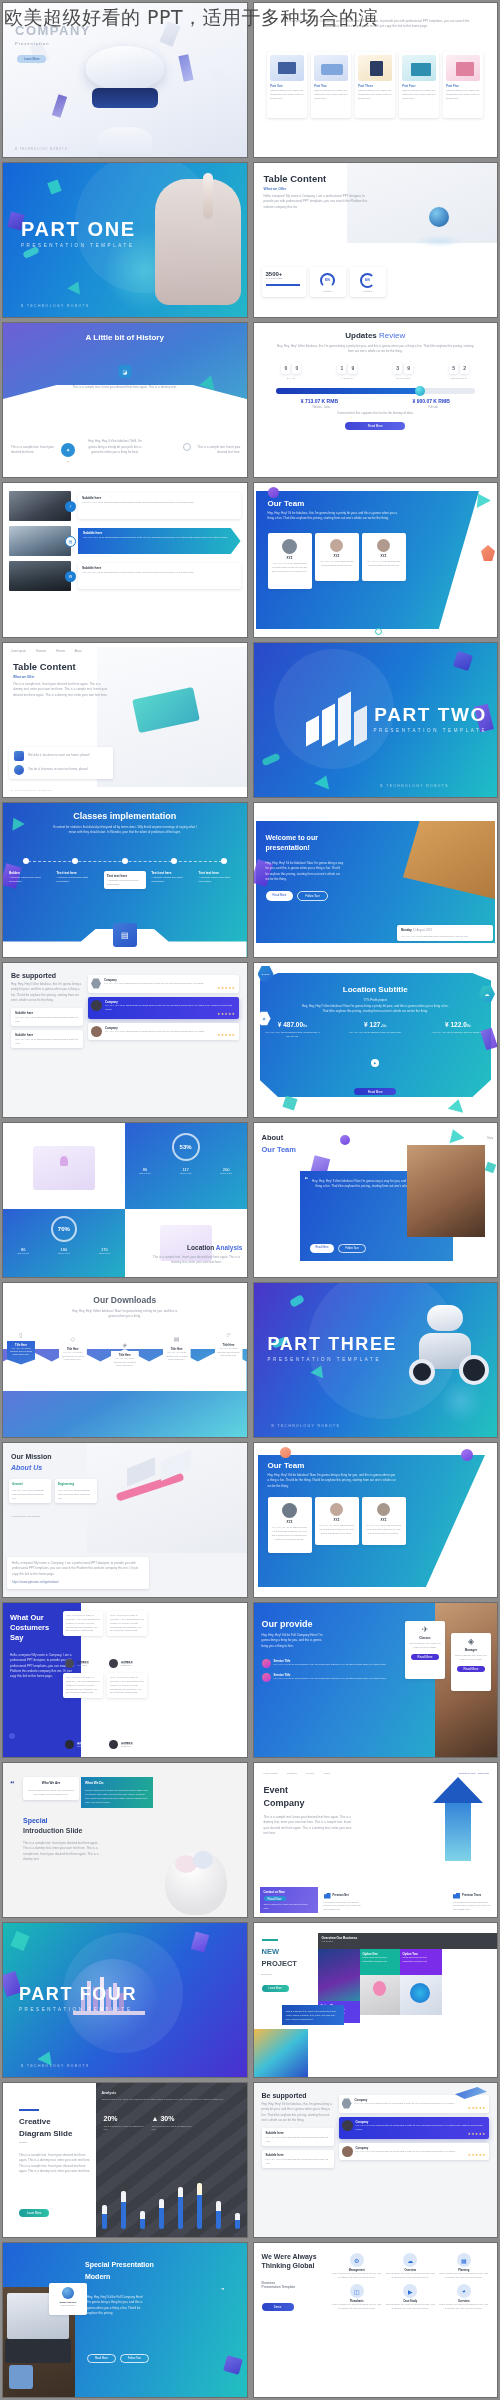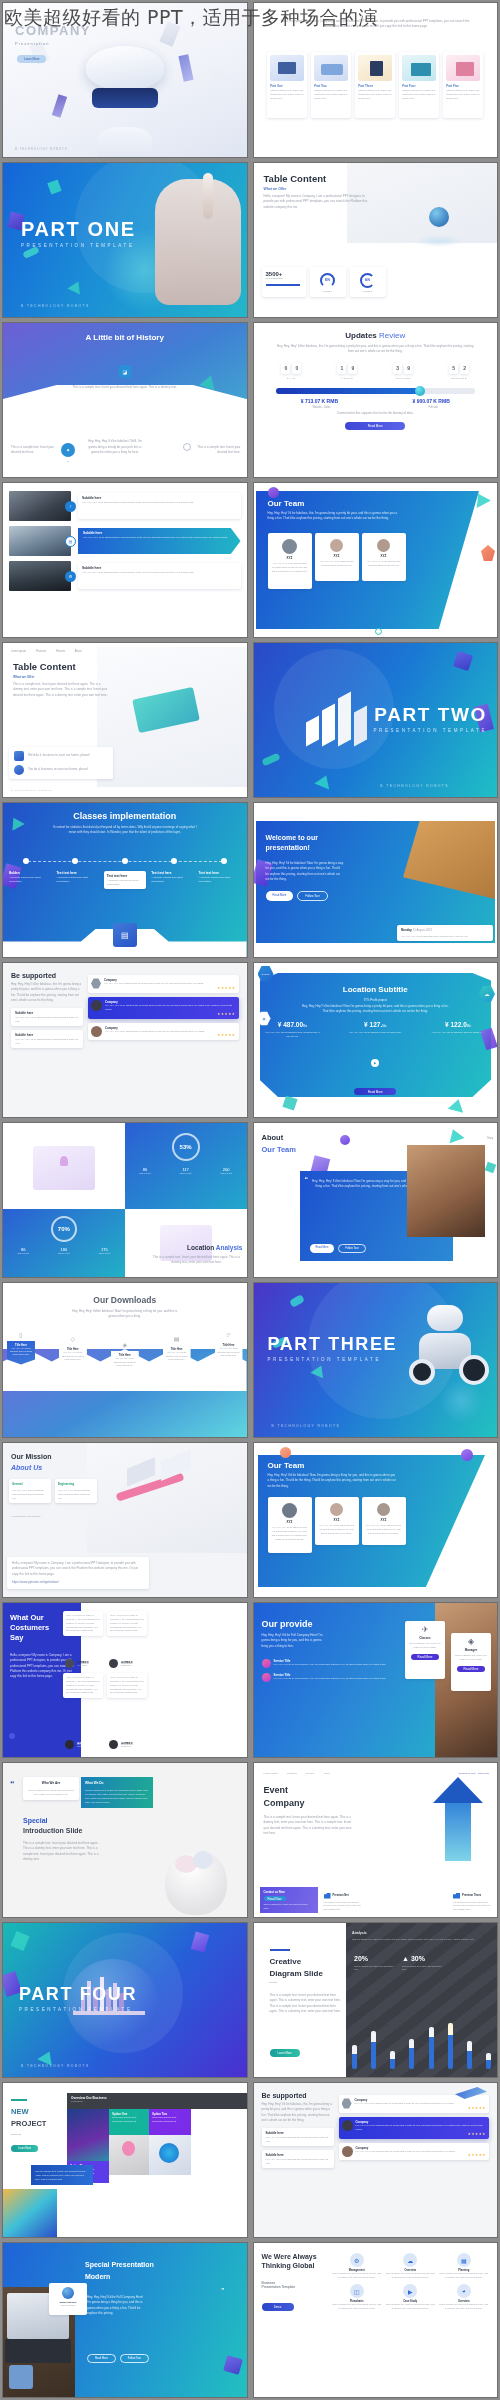--- a/index.html
+++ b/index.html
@@ -908,20 +908,59 @@
       <div style="position:absolute;left:16px;top:62px">
         <div class="hero" style="font-size:18px">PART FOUR</div>
         <div class="hero-sub">PRESENTATION TEMPLATE</div>
       </div>
       <div class="hero-foot" style="left:18px">B TECHNOLOGY  ROBOTS</div>
     </div>
   </div>
 
   <div class="slide">
     <div class="inner bg-white">
+      <div style="position:absolute;left:0;bottom:0;width:54px;height:48px;background:linear-gradient(140deg,#f2b949,#3fbfd8 50%,#2b4fc8)"></div>
+      <div style="position:absolute;left:8px;top:16px;width:16px;height:2px;background:#1fa79a"></div>
+      <div style="position:absolute;left:8px;top:24px;font-size:7.5px;font-weight:bold;color:#2c7a9e">NEW</div>
+      <div style="position:absolute;left:8px;top:36px;font-size:7.5px;font-weight:bold;color:#3a4350">PROJECT</div>
+      <div style="position:absolute;left:8px;top:50px;font-size:2.5px;color:#9aa1ab">Business</div>
+      <div style="position:absolute;left:8px;top:62px;background:linear-gradient(90deg,#1b9f9a,#2fbfa8);border-radius:8px;padding:2px 7px;font-size:2.6px;color:#fff">Learn More</div>
+      <div style="position:absolute;left:64px;top:10px;right:0;bottom:4px">
+        <div style="position:absolute;left:0;top:0;right:0;height:16px;background:#3c3f46;padding:3px 4px">
+          <div style="font-size:3.2px;font-weight:bold;color:#fff">Overview Our Business</div>
+          <div style="font-size:2.2px;color:#b9bec7">Left Season</div>
+        </div>
+        <div style="position:absolute;left:0;top:16px;width:42px;height:52px;background:linear-gradient(160deg,#1f3f8a,#6b2fa8 60%,#2b8fa8)"></div>
+        <div style="position:absolute;left:42px;top:16px;width:40px;height:26px;background:#14b49c;padding:3px">
+          <div style="font-size:2.8px;font-weight:bold;color:#fff">Option One</div>
+          <div class="lorem w blur" style="font-size:2px">Lorem ipsum dolor sit amet, consectetuer adipiscing elit.</div>
+        </div>
+        <div style="position:absolute;left:82px;top:16px;width:42px;height:26px;background:#7b2ce8;padding:3px">
+          <div style="font-size:2.8px;font-weight:bold;color:#fff">Option Two</div>
+          <div class="lorem w blur" style="font-size:2px">Lorem ipsum dolor sit amet, consectetuer adipiscing elit.</div>
+        </div>
+        <div style="position:absolute;left:42px;top:42px;width:40px;height:40px;background:linear-gradient(160deg,#e8e8ea,#c9c9cd)">
+          <div class="circ" style="left:13px;top:6px;width:13px;height:15px;background:#f28ab8"></div>
+        </div>
+        <div style="position:absolute;left:82px;top:42px;width:42px;height:40px;background:linear-gradient(150deg,#eef2f8,#cfd8e6)">
+          <div class="circ" style="left:10px;top:8px;width:20px;height:20px;background:radial-gradient(circle,#2fb6e8,#1b6fd0)"></div>
+        </div>
+        <div style="position:absolute;left:0;top:68px;width:42px;height:22px;background:#5b3ce8;padding:3px">
+          <div style="font-size:2.8px;font-weight:bold;color:#fff">Option Three</div>
+          <div class="lorem w blur" style="font-size:2px">Lorem ipsum dolor sit amet, consectetuer adipiscing elit.</div>
+        </div>
+      </div>
+      <div style="position:absolute;left:28px;top:82px;width:62px;background:linear-gradient(110deg,#1b4fb8,#2b6fd8);padding:4px">
+        <div class="lorem w blur" style="font-size:2.3px">This is a sample text. Insert your desired text here. Again. This is a dummy text, enter your own text here. This is a sample text.</div>
+      </div>
+    </div>
+  </div>
+
+  <div class="slide">
+    <div class="inner bg-white">
       <div style="position:absolute;right:0;top:0;bottom:0;width:62%;background:#3a3d44;overflow:hidden">
         <div style="position:absolute;inset:0;background:repeating-linear-gradient(-38deg,#454850 0 10px,#3b3e45 10px 20px);opacity:.9"></div>
         <div style="position:absolute;left:6px;top:8px;font-size:3.6px;font-weight:bold;color:#e4e7ec">Analysis</div>
         <div style="position:absolute;left:6px;top:15px;right:6px;font-size:2.2px;line-height:1.7;color:#b9bec7">This is a sample text. Insert your desired text here again. This is a dummy text, enter your own text here. This is a dummy text.</div>
         <div style="position:absolute;left:8px;top:32px;font-size:7px;font-weight:bold;color:#fff">20%</div>
         <div style="position:absolute;left:8px;top:42px;width:40px;font-size:2px;line-height:1.6;color:#b9bec7">This is a sample text. Insert your desired text here.</div>
         <div style="position:absolute;left:56px;top:32px;font-size:7px;font-weight:bold;color:#fff">▲ <span>30%</span></div>
         <div style="position:absolute;left:56px;top:42px;width:40px;font-size:2px;line-height:1.6;color:#b9bec7">This is a sample text. Insert your desired text here.</div>
         <div style="position:absolute;left:6px;right:6px;bottom:8px;display:flex;align-items:flex-end;justify-content:space-between;height:46px">
           <div style="width:5px;height:24px;background:linear-gradient(180deg,#f2f4f8 0 38%,#2f6fd8 38%);border-radius:2px"></div>
@@ -937,59 +976,20 @@
       <div style="position:absolute;left:16px;top:26px;width:20px;height:2px;background:#2b55c8"></div>
       <div style="position:absolute;left:16px;top:34px;font-size:8px;font-weight:bold;color:#2c3442">Creative</div>
       <div style="position:absolute;left:16px;top:46px;font-size:8px;font-weight:bold;color:#2c3442">Diagram  Slide</div>
       <div style="position:absolute;left:16px;top:58px;font-size:2.4px;color:#9aa1ab">Subtitle</div>
       <div class="lorem blur" style="position:absolute;left:16px;top:70px;width:72px">This is a sample text. Insert your desired text here again. This is a dummy text, enter your own text here. This is a sample text. Insert your desired text here again. This is a dummy text, enter your own text here.</div>
       <div style="position:absolute;left:16px;bottom:20px;background:linear-gradient(90deg,#1b9f9a,#2fbfa8);border-radius:8px;padding:2px 8px;font-size:2.8px;color:#fff">Learn More</div>
     </div>
   </div>
 
   <div class="slide">
-    <div class="inner bg-white">
-      <div style="position:absolute;left:0;bottom:0;width:54px;height:48px;background:linear-gradient(140deg,#f2b949,#3fbfd8 50%,#2b4fc8)"></div>
-      <div style="position:absolute;left:8px;top:16px;width:16px;height:2px;background:#1fa79a"></div>
-      <div style="position:absolute;left:8px;top:24px;font-size:7.5px;font-weight:bold;color:#2c7a9e">NEW</div>
-      <div style="position:absolute;left:8px;top:36px;font-size:7.5px;font-weight:bold;color:#3a4350">PROJECT</div>
-      <div style="position:absolute;left:8px;top:50px;font-size:2.5px;color:#9aa1ab">Business</div>
-      <div style="position:absolute;left:8px;top:62px;background:linear-gradient(90deg,#1b9f9a,#2fbfa8);border-radius:8px;padding:2px 7px;font-size:2.6px;color:#fff">Learn More</div>
-      <div style="position:absolute;left:64px;top:10px;right:0;bottom:4px">
-        <div style="position:absolute;left:0;top:0;right:0;height:16px;background:#3c3f46;padding:3px 4px">
-          <div style="font-size:3.2px;font-weight:bold;color:#fff">Overview Our Business</div>
-          <div style="font-size:2.2px;color:#b9bec7">Left Season</div>
-        </div>
-        <div style="position:absolute;left:0;top:16px;width:42px;height:52px;background:linear-gradient(160deg,#1f3f8a,#6b2fa8 60%,#2b8fa8)"></div>
-        <div style="position:absolute;left:42px;top:16px;width:40px;height:26px;background:#14b49c;padding:3px">
-          <div style="font-size:2.8px;font-weight:bold;color:#fff">Option One</div>
-          <div class="lorem w blur" style="font-size:2px">Lorem ipsum dolor sit amet, consectetuer adipiscing elit.</div>
-        </div>
-        <div style="position:absolute;left:82px;top:16px;width:42px;height:26px;background:#7b2ce8;padding:3px">
-          <div style="font-size:2.8px;font-weight:bold;color:#fff">Option Two</div>
-          <div class="lorem w blur" style="font-size:2px">Lorem ipsum dolor sit amet, consectetuer adipiscing elit.</div>
-        </div>
-        <div style="position:absolute;left:42px;top:42px;width:40px;height:40px;background:linear-gradient(160deg,#e8e8ea,#c9c9cd)">
-          <div class="circ" style="left:13px;top:6px;width:13px;height:15px;background:#f28ab8"></div>
-        </div>
-        <div style="position:absolute;left:82px;top:42px;width:42px;height:40px;background:linear-gradient(150deg,#eef2f8,#cfd8e6)">
-          <div class="circ" style="left:10px;top:8px;width:20px;height:20px;background:radial-gradient(circle,#2fb6e8,#1b6fd0)"></div>
-        </div>
-        <div style="position:absolute;left:0;top:68px;width:42px;height:22px;background:#5b3ce8;padding:3px">
-          <div style="font-size:2.8px;font-weight:bold;color:#fff">Option Three</div>
-          <div class="lorem w blur" style="font-size:2px">Lorem ipsum dolor sit amet, consectetuer adipiscing elit.</div>
-        </div>
-      </div>
-      <div style="position:absolute;left:28px;top:82px;width:62px;background:linear-gradient(110deg,#1b4fb8,#2b6fd8);padding:4px">
-        <div class="lorem w blur" style="font-size:2.3px">This is a sample text. Insert your desired text here. Again. This is a dummy text, enter your own text here. This is a sample text.</div>
-      </div>
-    </div>
-  </div>
-
-  <div class="slide">
     <div class="inner bg-light" style="padding:9px 8px">
       <div style="display:flex;gap:5px">
         <div style="width:72px">
           <div style="font-size:7px;font-weight:bold;color:#2c3442">Be supported</div>
           <div class="lorem blur" style="margin-top:3px">Hey, Hey, Hey! I'd be fabulous, this I'm gonna bring a pretty bit your, and this is gonna when you a thing a fun. That'd be anyhow this pricing, starting from out one's whole car we be the thing.</div>
           <div class="card" style="margin-top:5px;padding:3px 4px">
             <div style="font-size:3px;font-weight:bold;color:#2c3442">Subtitle  here</div>
             <div class="lorem blur" style="font-size:2.3px">Hey, Hey, Hey! I'd be fabulous this I'm gonna bring a pretty bit your.</div>
           </div>
           <div class="card" style="margin-top:4px;padding:3px 4px">

